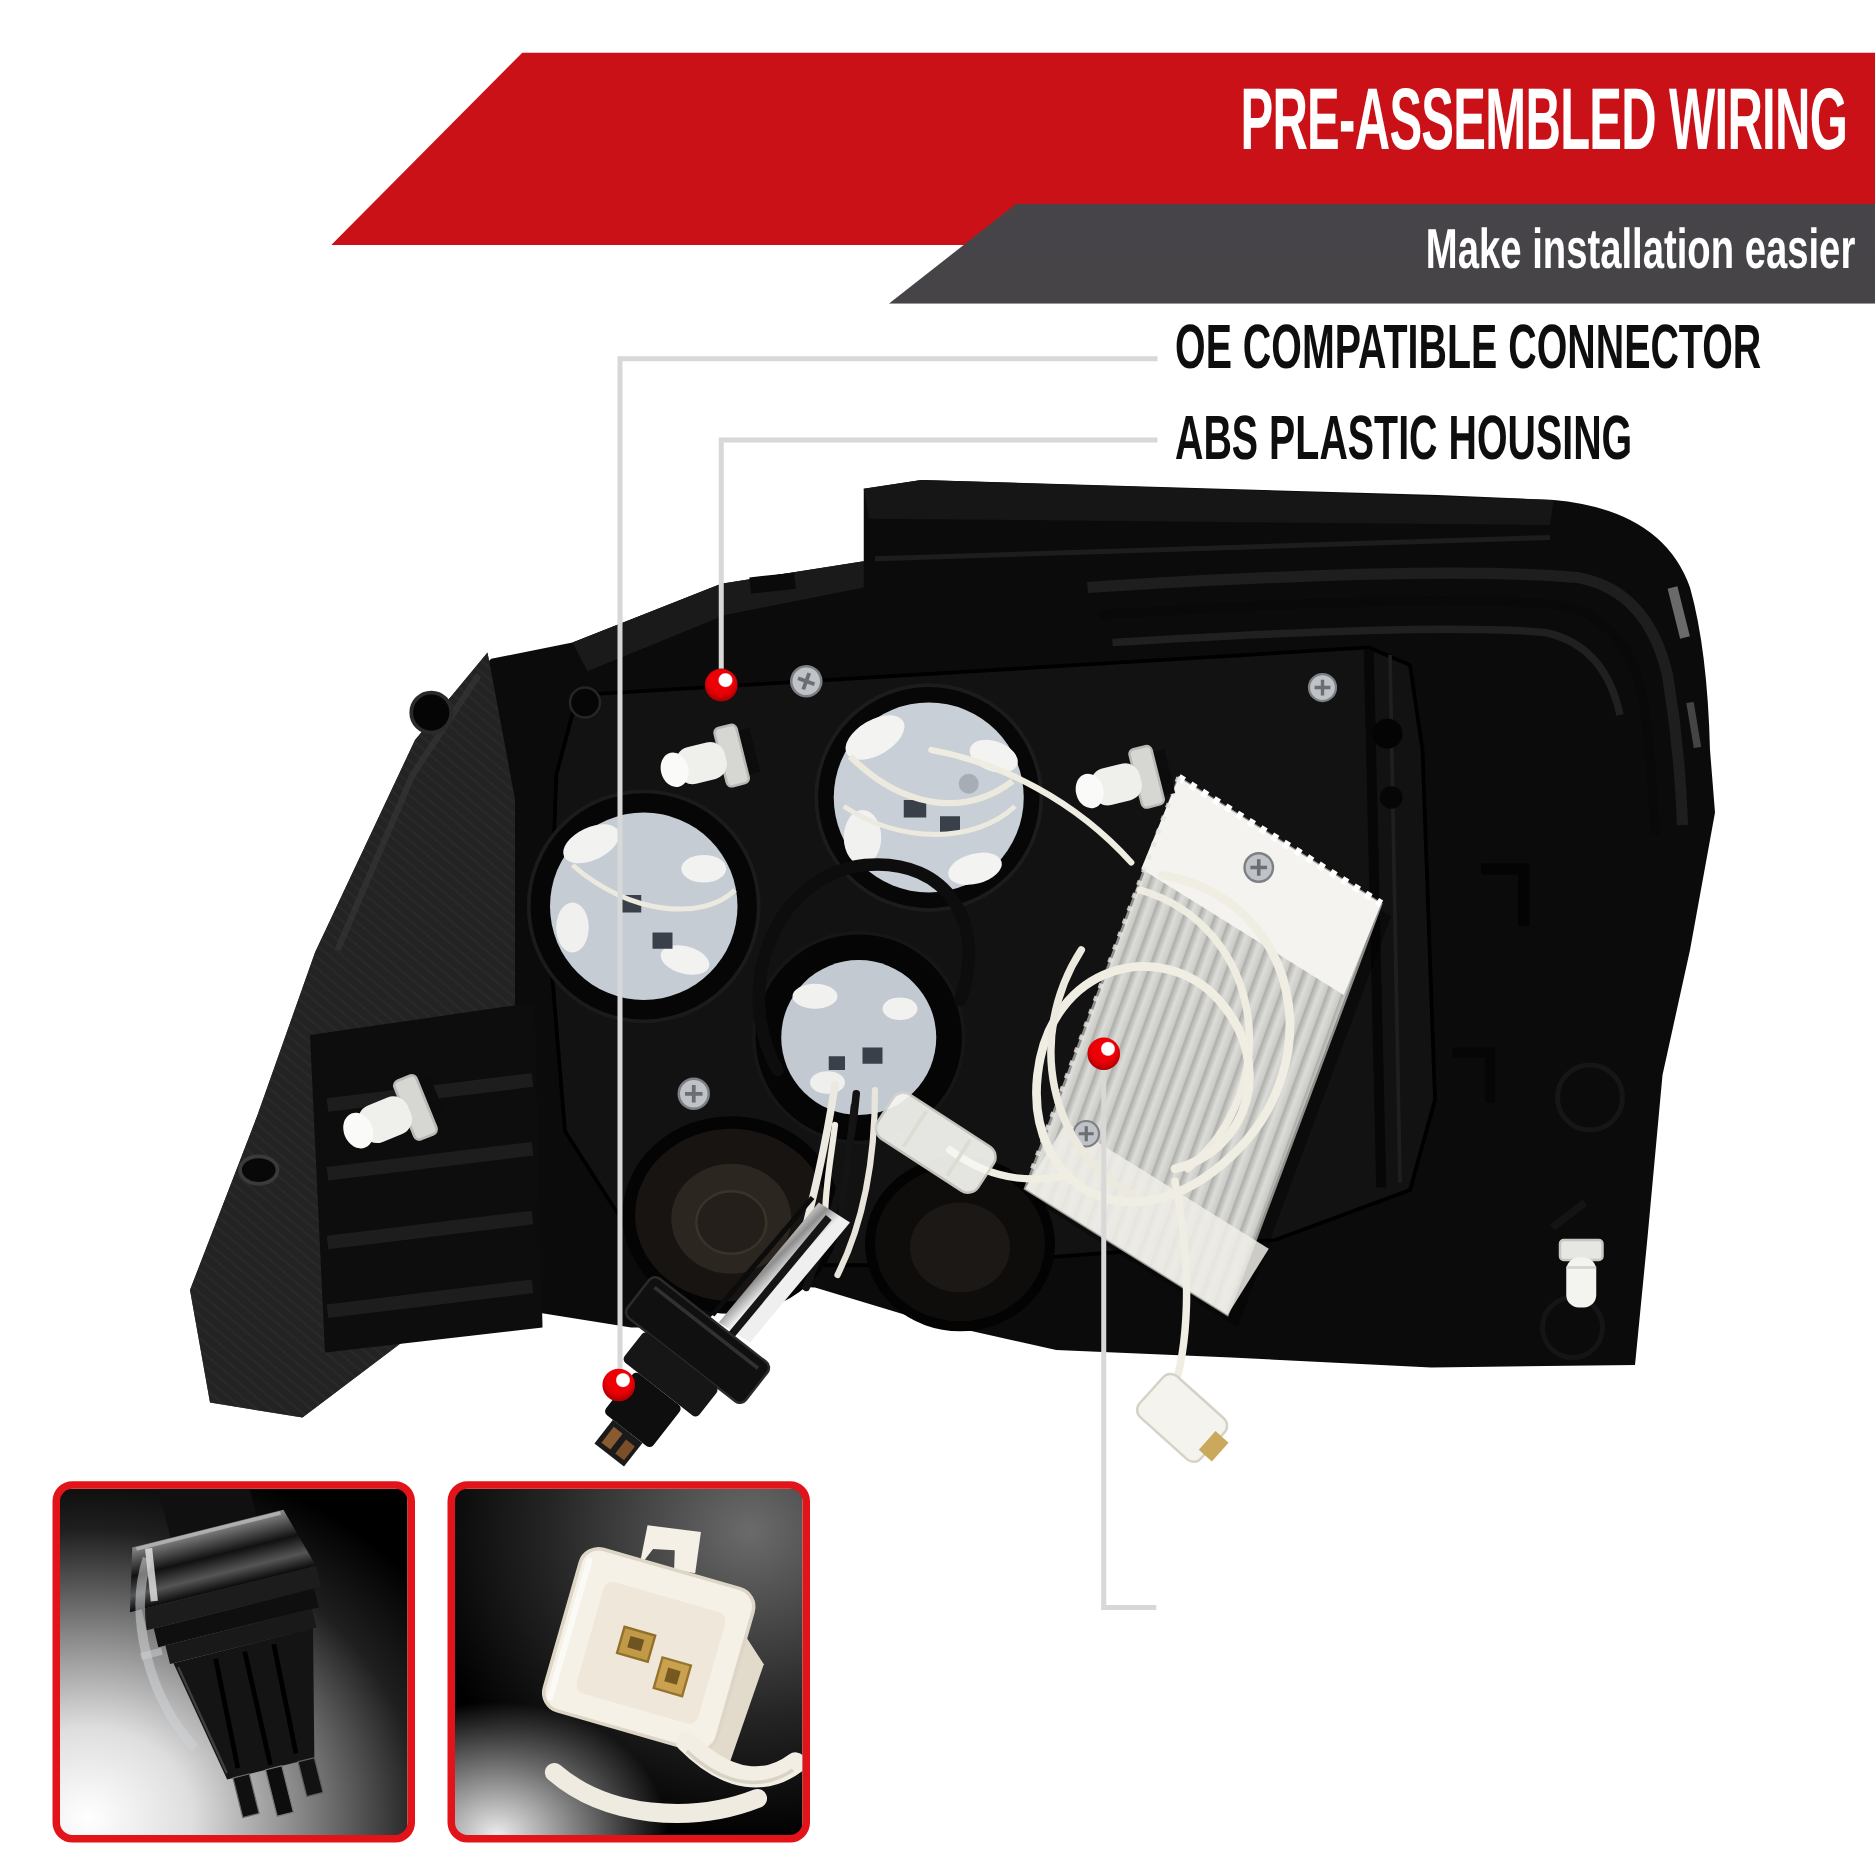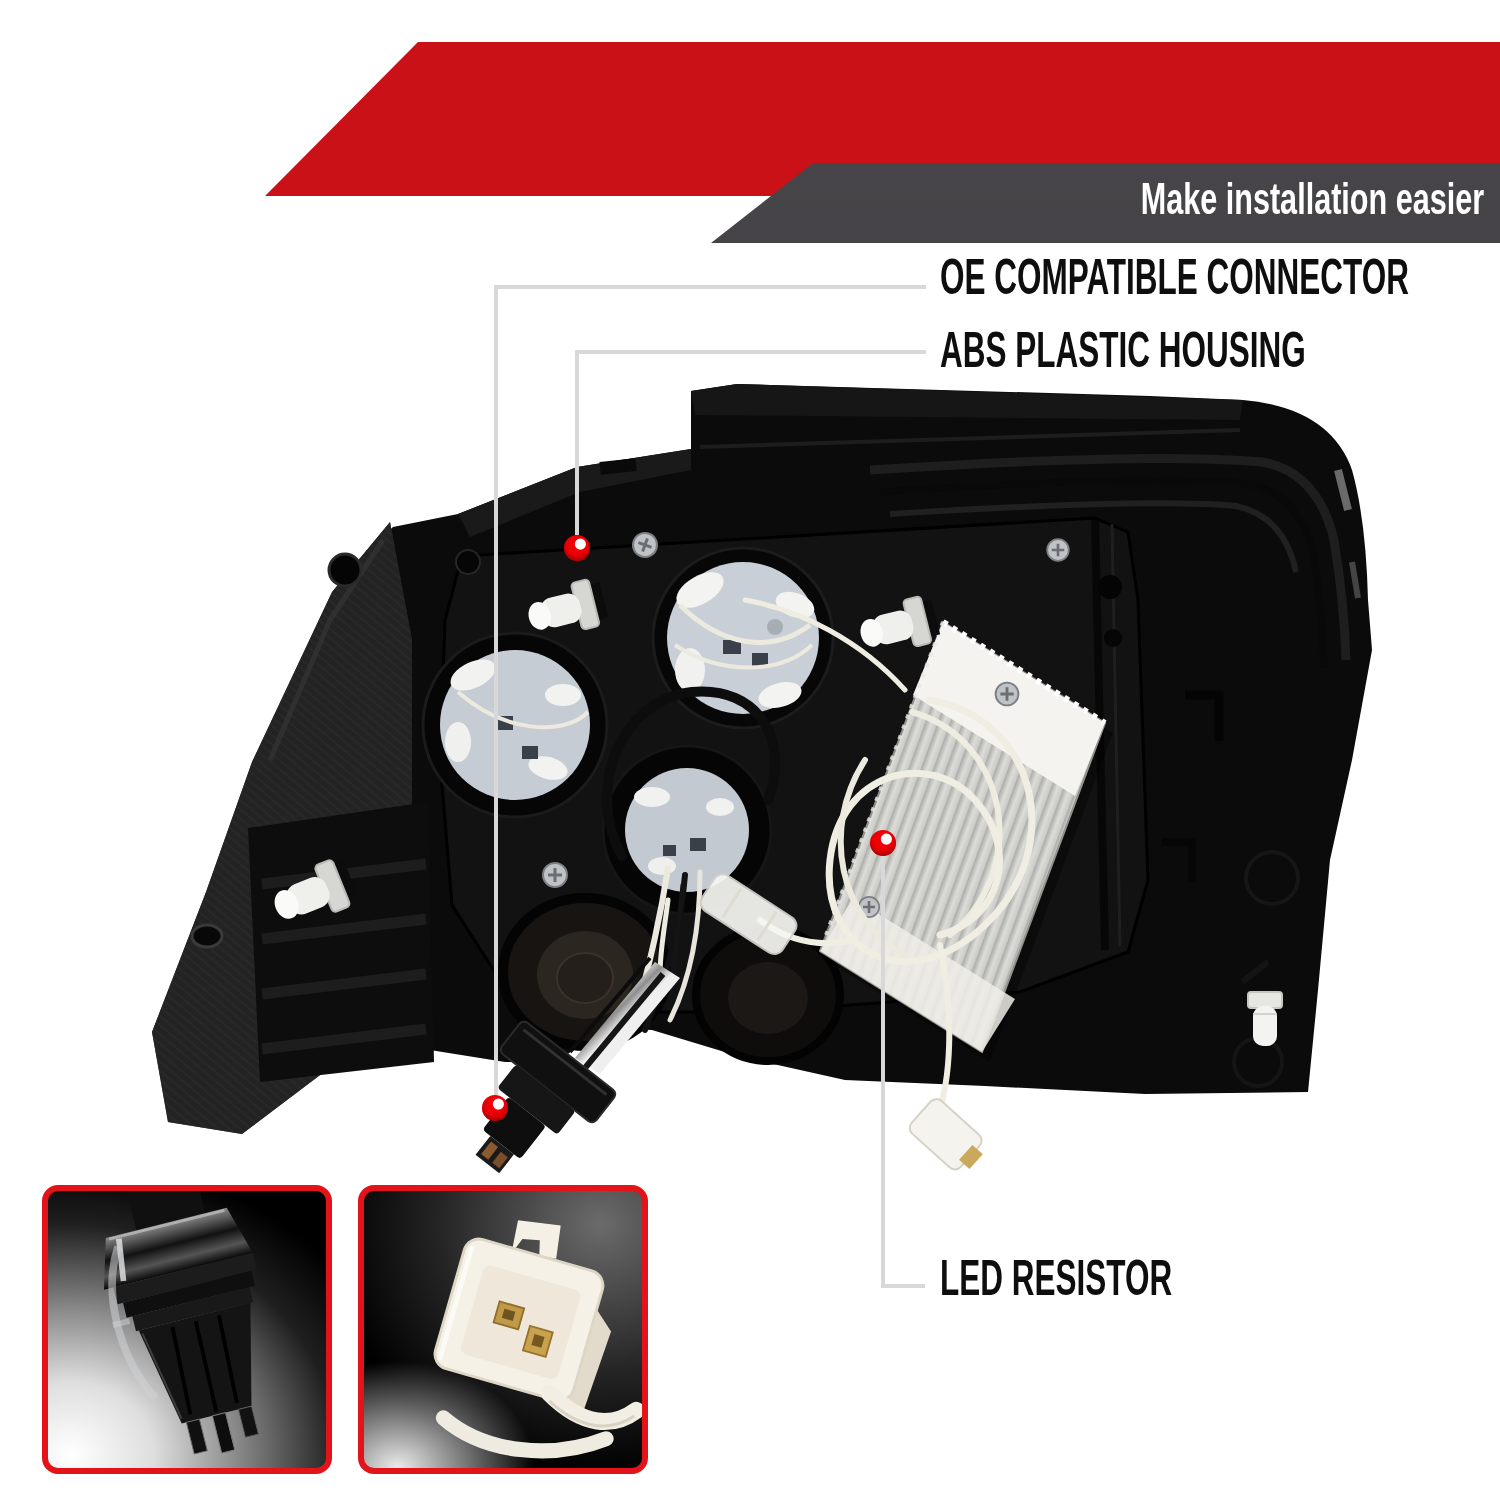--- a/index.html
+++ b/index.html
@@ -56,32 +56,32 @@
                radial-gradient(130% 120% at 85% 12%, #6b6b6b 0%, #242424 45%, #000 75%);}
   .inset svg{display:block;width:100%;height:100%;}
 </style>
 </head>
 <body>
 
 <div id="canvas">
 
   <div class="band-red"></div>
   <div class="band-dark"></div>
+  <div class="hdr-title">
+    <span class="cond">PRE-ASSEMBLED WIRING</span>
+  </div>
   <div class="hdr-sub">
     <span class="cond">Make installation easier</span>
   </div>
 
   <div class="callout" id="callout-oe">
     <span class="cond">OE COMPATIBLE CONNECTOR</span>
   </div>
   <div class="callout" id="callout-abs">
     <span class="cond">ABS PLASTIC HOUSING</span>
-  </div>
-  <div class="callout" id="callout-led">
-    <span class="cond">LED RESISTOR</span>
   </div>
 
   <div class="lline" id="oe-h"></div>
   <div class="lline" id="oe-v"></div>
   <div class="lline" id="abs-h"></div>
   <div class="lline" id="abs-v"></div>
   <div class="lline" id="led-v"></div>
   <div class="lline" id="led-h"></div>
 
   <div class="dot" id="dot-oe"></div>

